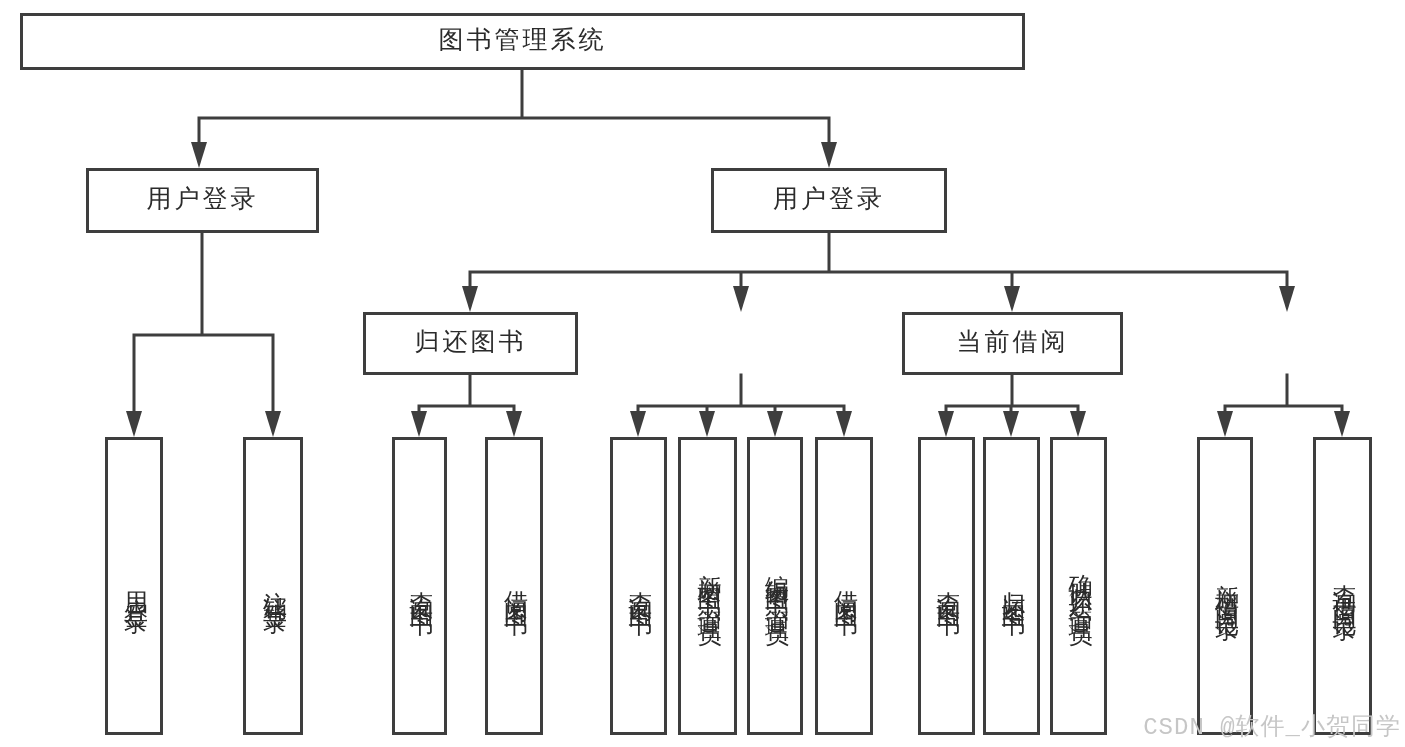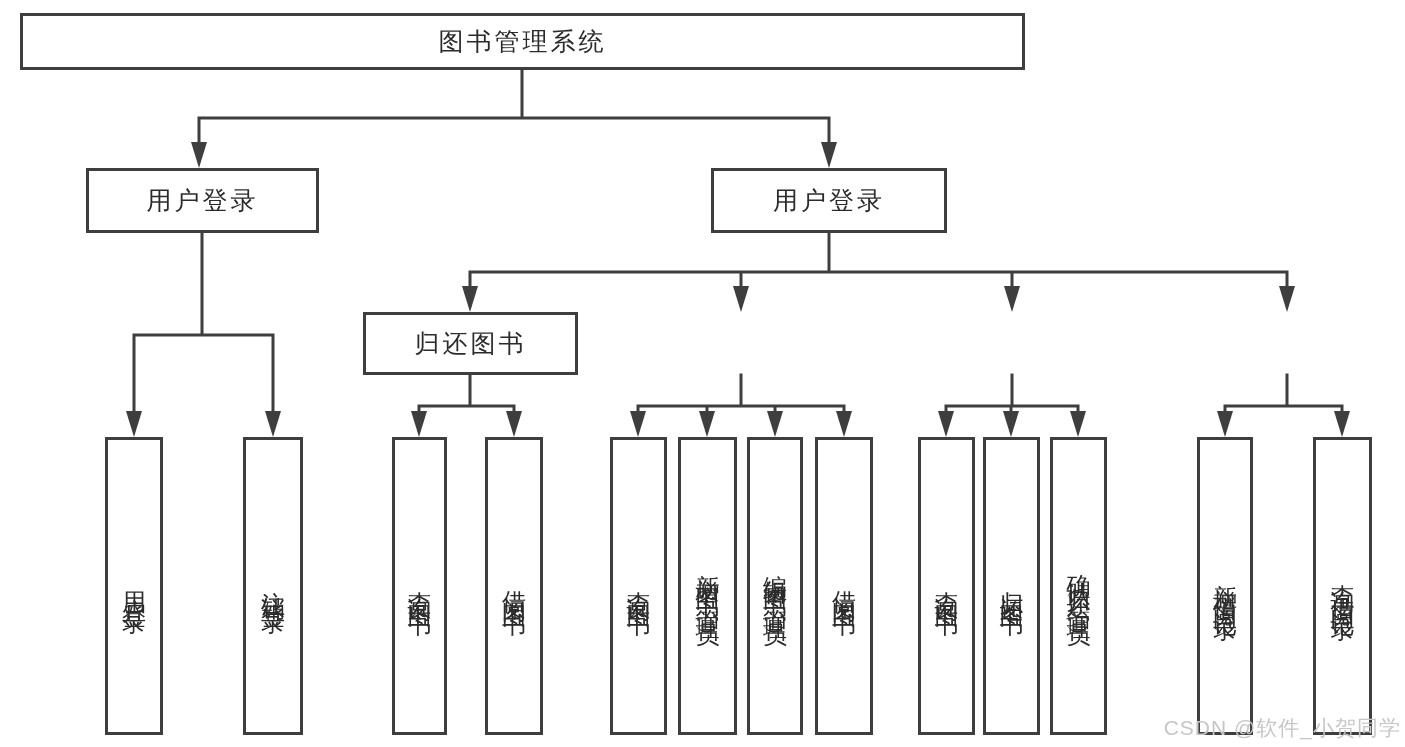--- a/index.html
+++ b/index.html
@@ -6,21 +6,21 @@
     --line:#3e3e3e;
     --text:#2b2b2b;
     --wm:#c6c6c6;
     --bg:#ffffff;
   }
   html,body{margin:0;padding:0;background:#fff;}
   .canvas{
     position:relative;
     width:1405px;height:747px;
     background:var(--bg);
-    font-family:Liberation Sans, sans-serif;
+    font-family:Liberation Mono, monospace;
     overflow:hidden;
   }
   .connectors{position:absolute;left:0;top:0;z-index:1;}
   .connectors path{stroke:var(--line);stroke-width:3;fill:none;stroke-linecap:square;}
   .connectors polygon{fill:var(--line);stroke:none;}
   .node{
     position:absolute;
     box-sizing:border-box;
     border:3px solid var(--line);
     background:#fff;
@@ -38,21 +38,21 @@
     writing-mode:vertical-rl;
     text-orientation:mixed;
     font-size:24px;
     letter-spacing:7px;
     line-height:1;
     white-space:nowrap;
   }
   .watermark{
     position:absolute;
     right:4px;bottom:5px;
-    font-size:21px;
+    font-size:24px;
     letter-spacing:1px;
     color:var(--wm);
     z-index:3;
     white-space:nowrap;
   }
 </style>
 </head>
 <body>
 
 <div class="canvas">
@@ -114,20 +114,23 @@
   <div class="node h-node" style="left:86px;top:168px;width:233px;height:65px">
     <span class="lbl">用户登录</span>
   </div>
   <div class="node h-node" style="left:711px;top:168px;width:236px;height:65px">
     <span class="lbl">用户登录</span>
   </div>
 
   <div class="node h-node" style="left:363px;top:312px;width:215px;height:63px">
     <span class="lbl">归还图书</span>
   </div>
+  <div class="node h-node" style="left:902px;top:312px;width:221px;height:63px">
+    <span class="lbl">当前借阅</span>
+  </div>
 
   <div class="node v-node" style="left:105px;top:437px;width:58px;height:298px">
     <span class="vlbl">用户登录</span>
   </div>
   <div class="node v-node" style="left:243px;top:437px;width:60px;height:298px">
     <span class="vlbl">注销登录</span>
   </div>
 
   <div class="node v-node" style="left:392px;top:437px;width:55px;height:298px">
     <span class="vlbl">查询图书</span>

